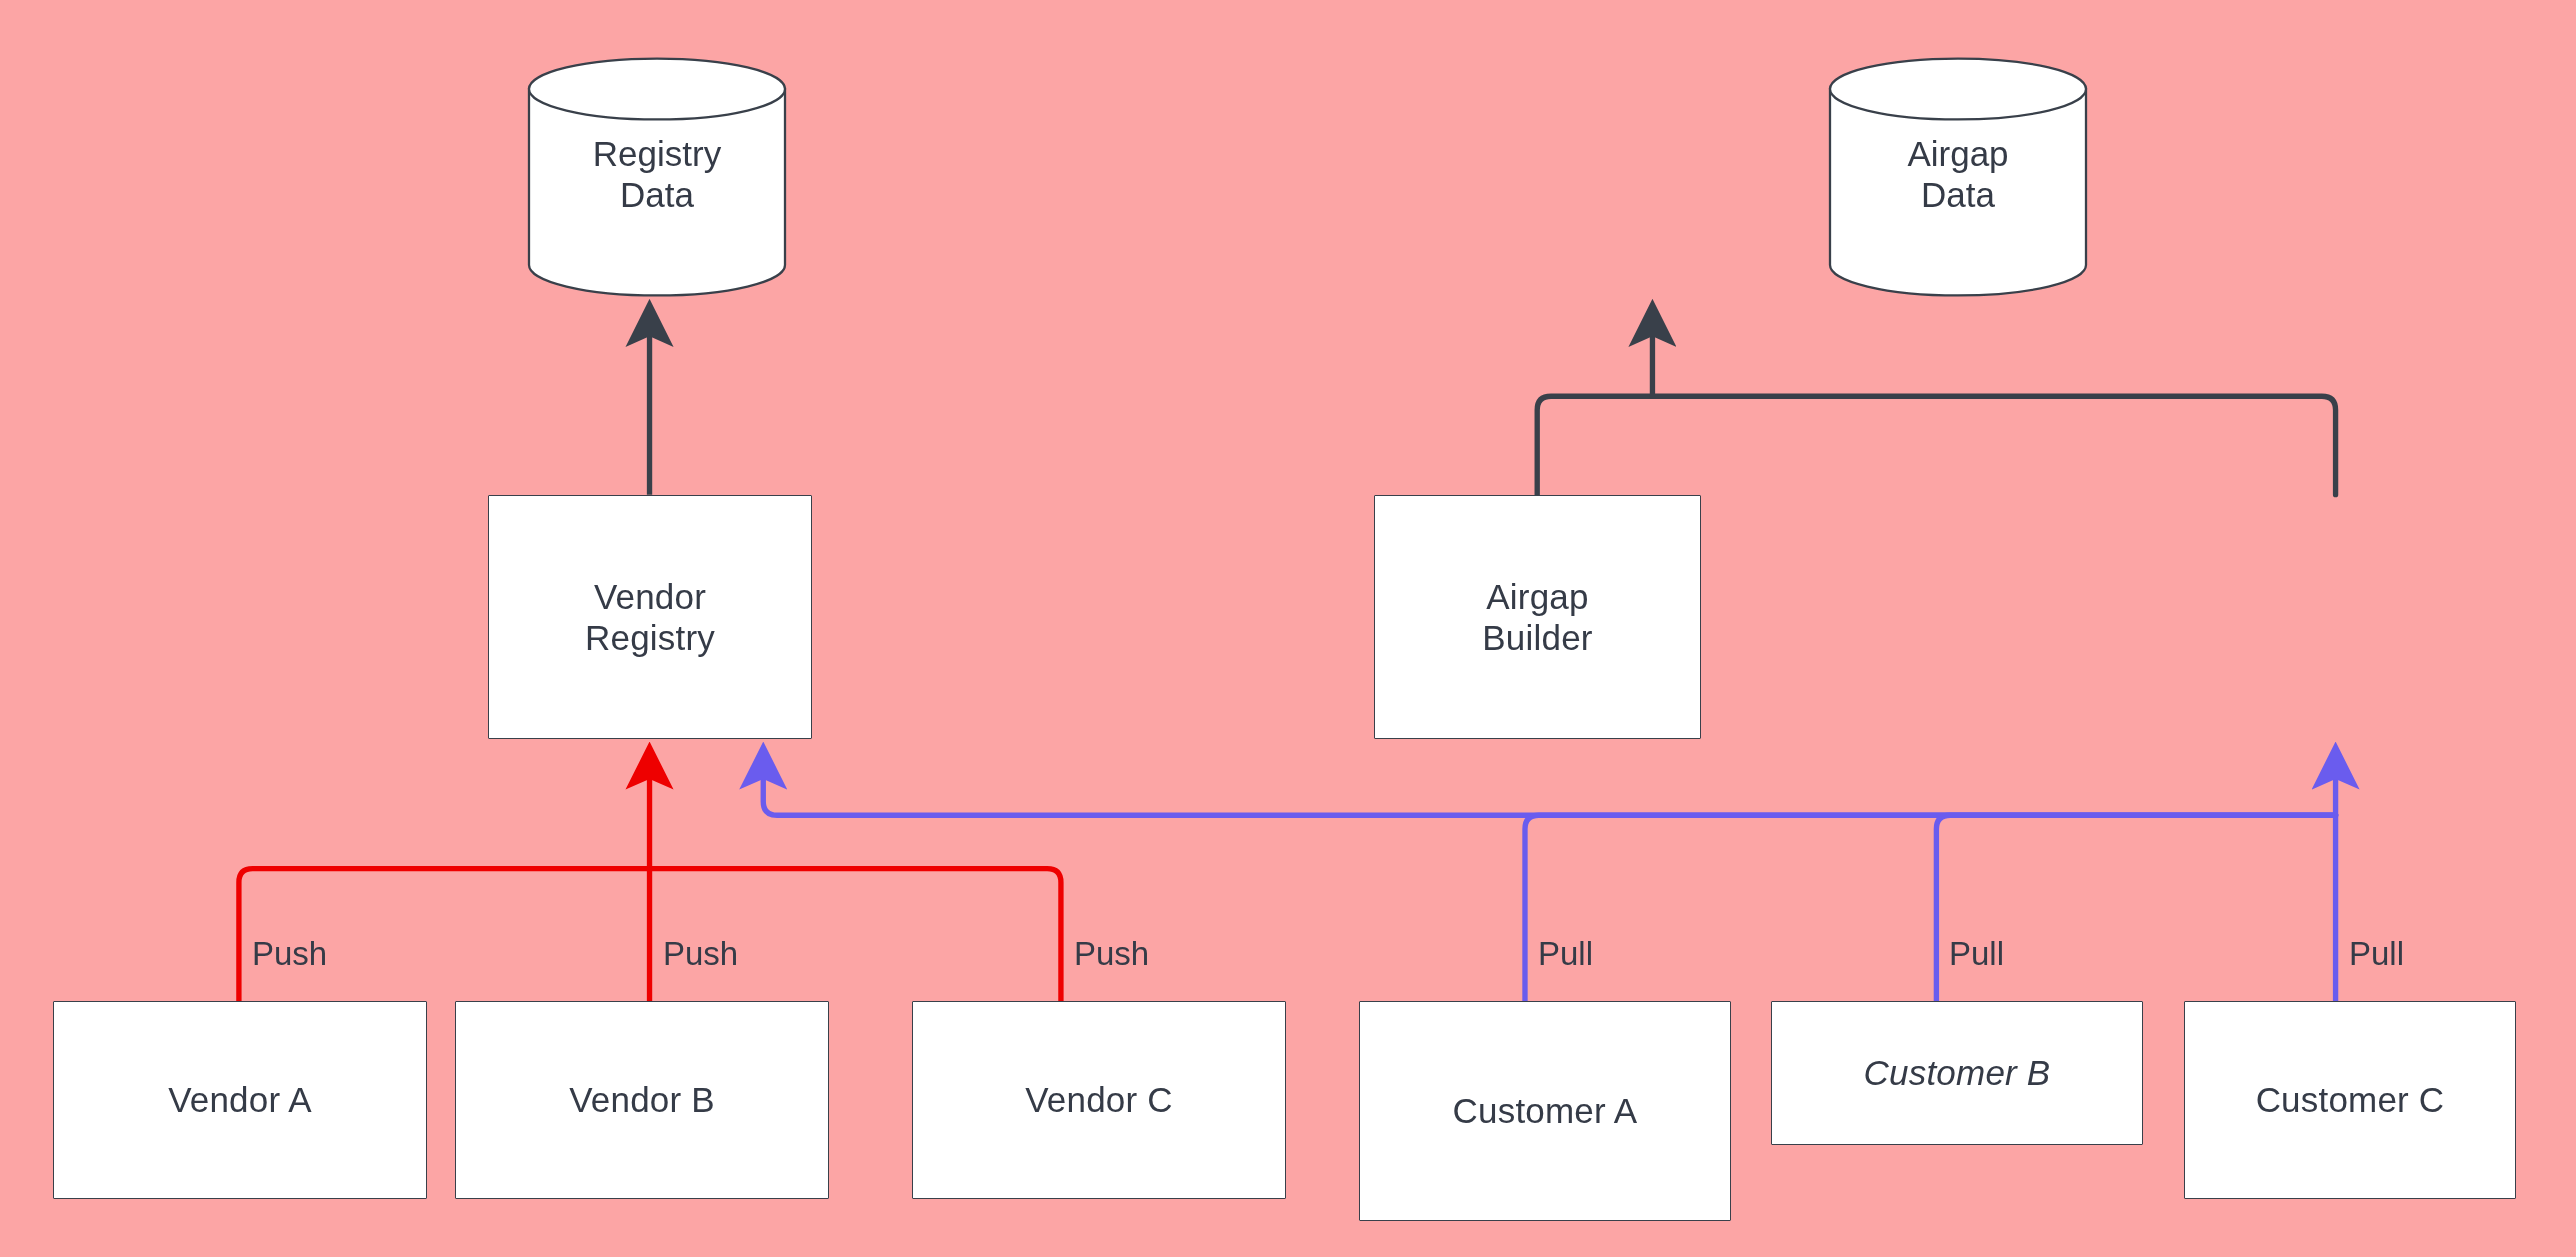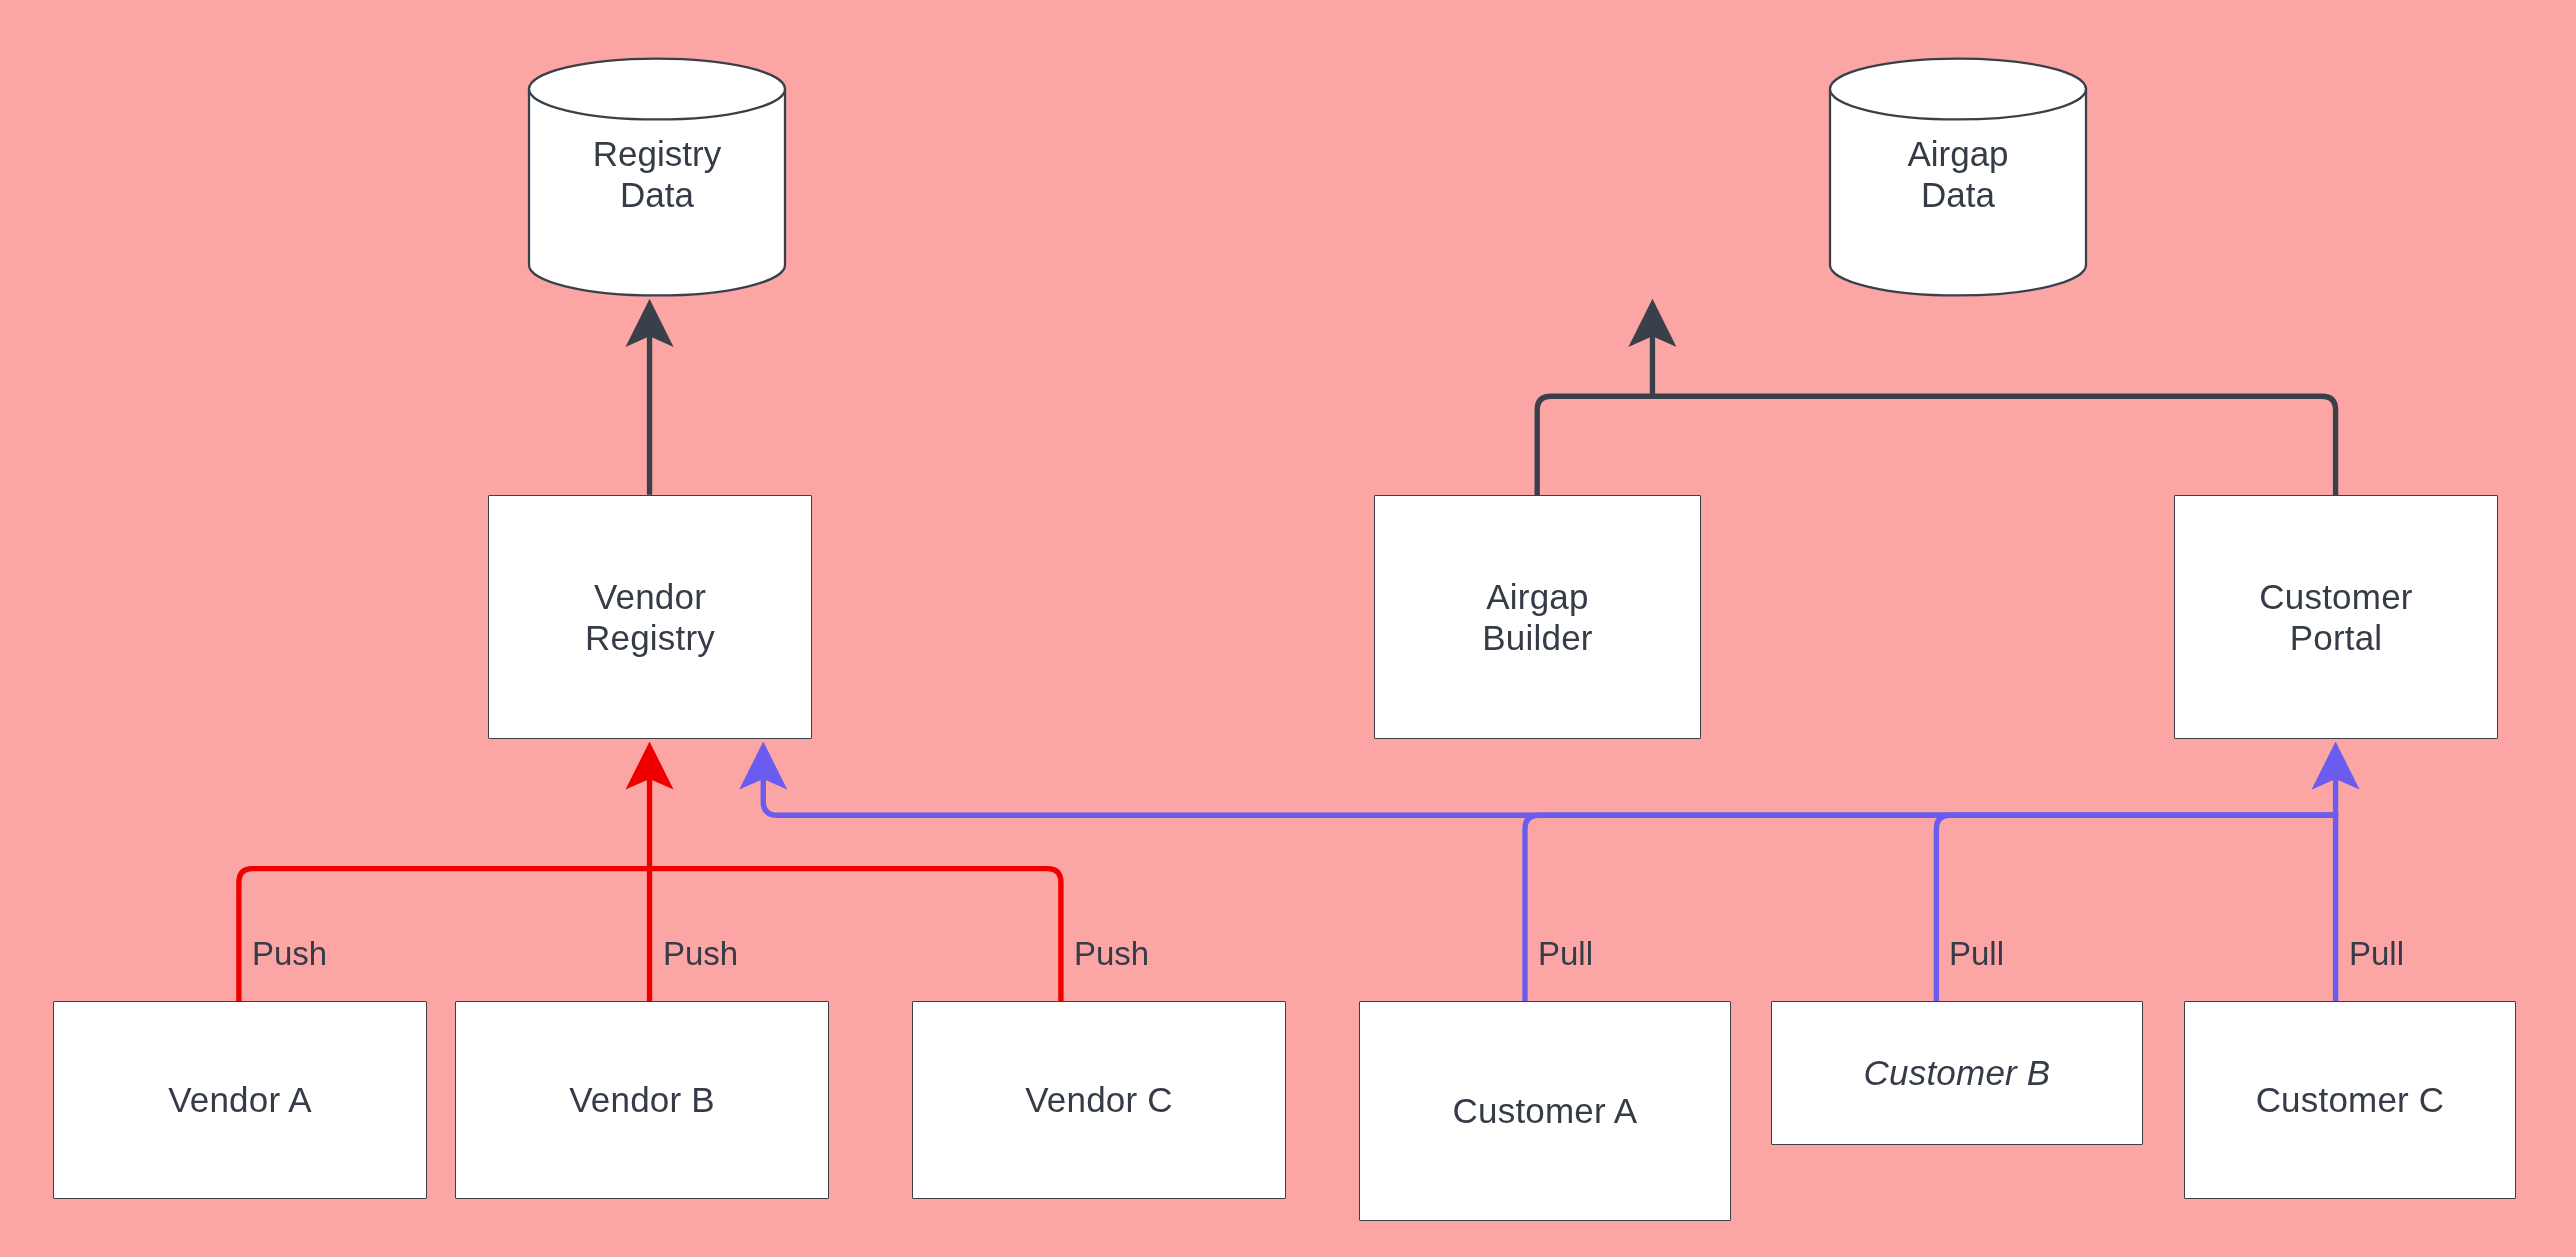--- a/index.html
+++ b/index.html
@@ -130,24 +130,20 @@
   <div class="node" style="left:488px; top:495px; width:324px; height:244px;">
     <span class="line1">Vendor</span>
     <span class="line2">Registry</span>
   </div>
 
   <div class="node" style="left:1374px; top:495px; width:327px; height:244px;">
     <span class="line1">Airgap</span>
     <span class="line2">Builder</span>
   </div>
 
-  <div class="node" style="left:2174px; top:495px; width:324px; height:244px;">
-    <span class="line1">Customer</span>
-    <span class="line2">Portal</span>
-  </div>
 
   <div class="node" style="left:53px; top:1001px; width:374px; height:198px;">
     <span>Vendor A</span>
   </div>
   <div class="node" style="left:448px; top:1001px; width:374px; height:198px;margin-left:7px;">
     <span>Vendor B</span>
   </div>
   <div class="node" style="left:912px; top:1001px; width:374px; height:198px;">
     <span>Vendor C</span>
   </div>

